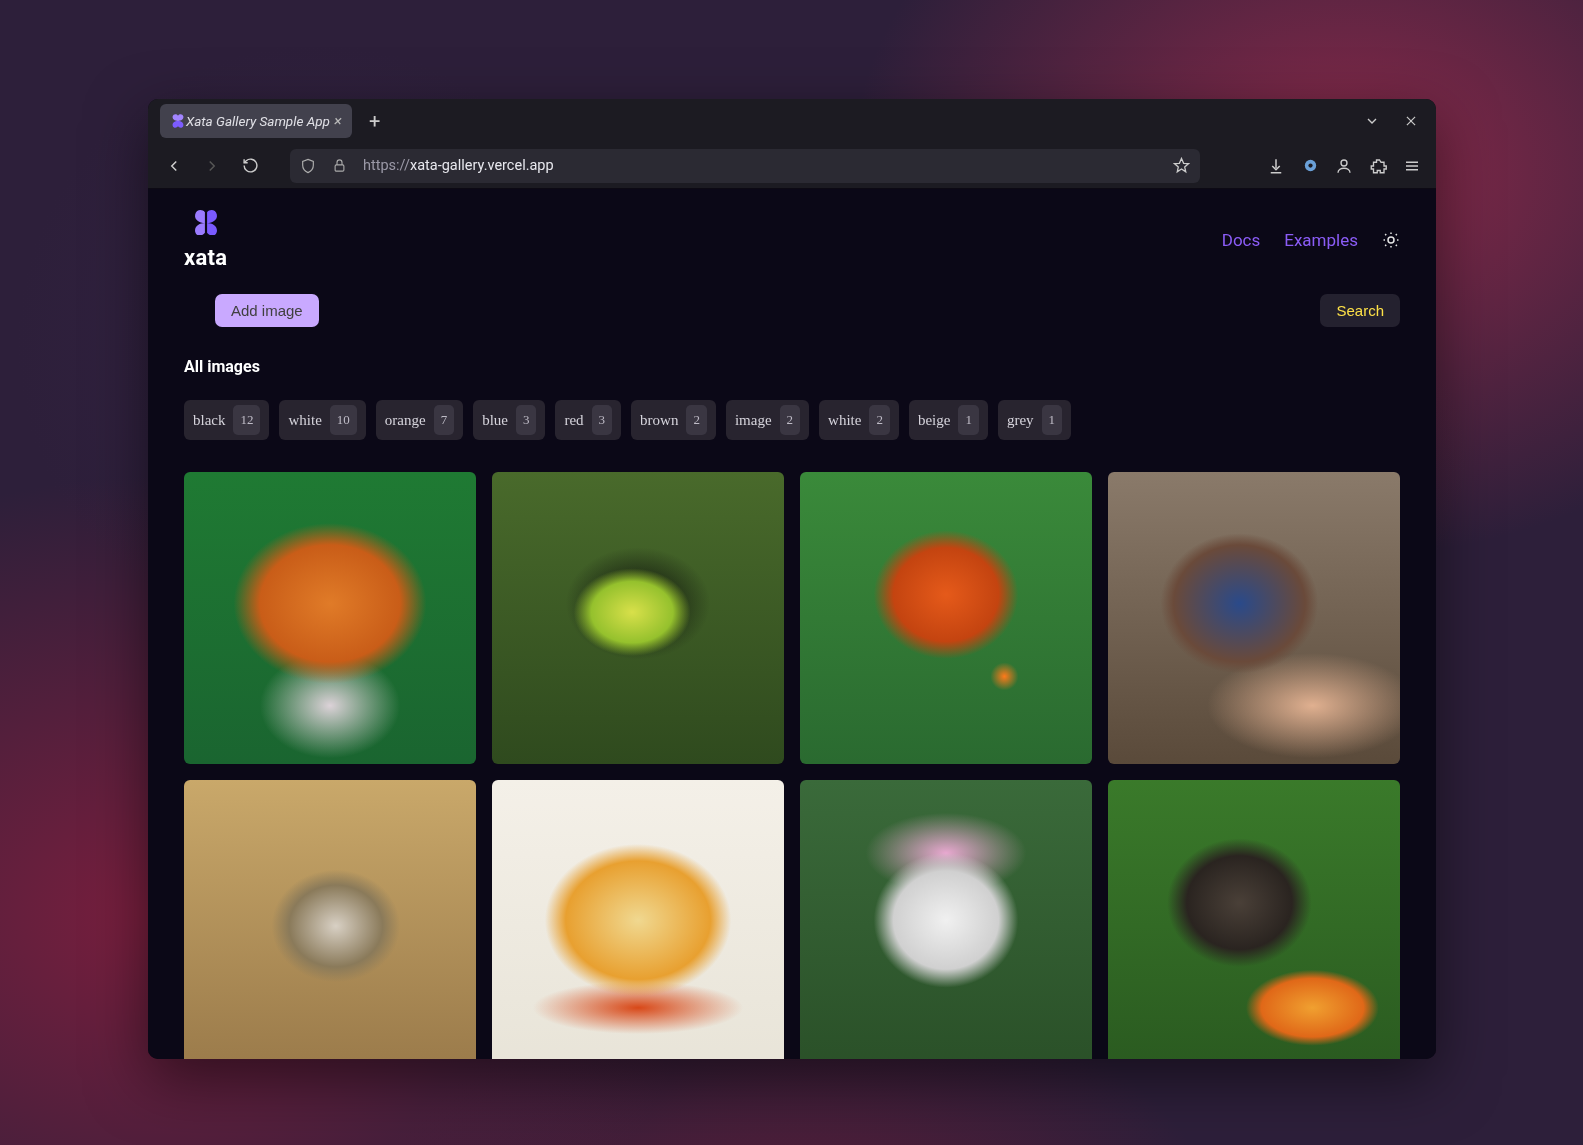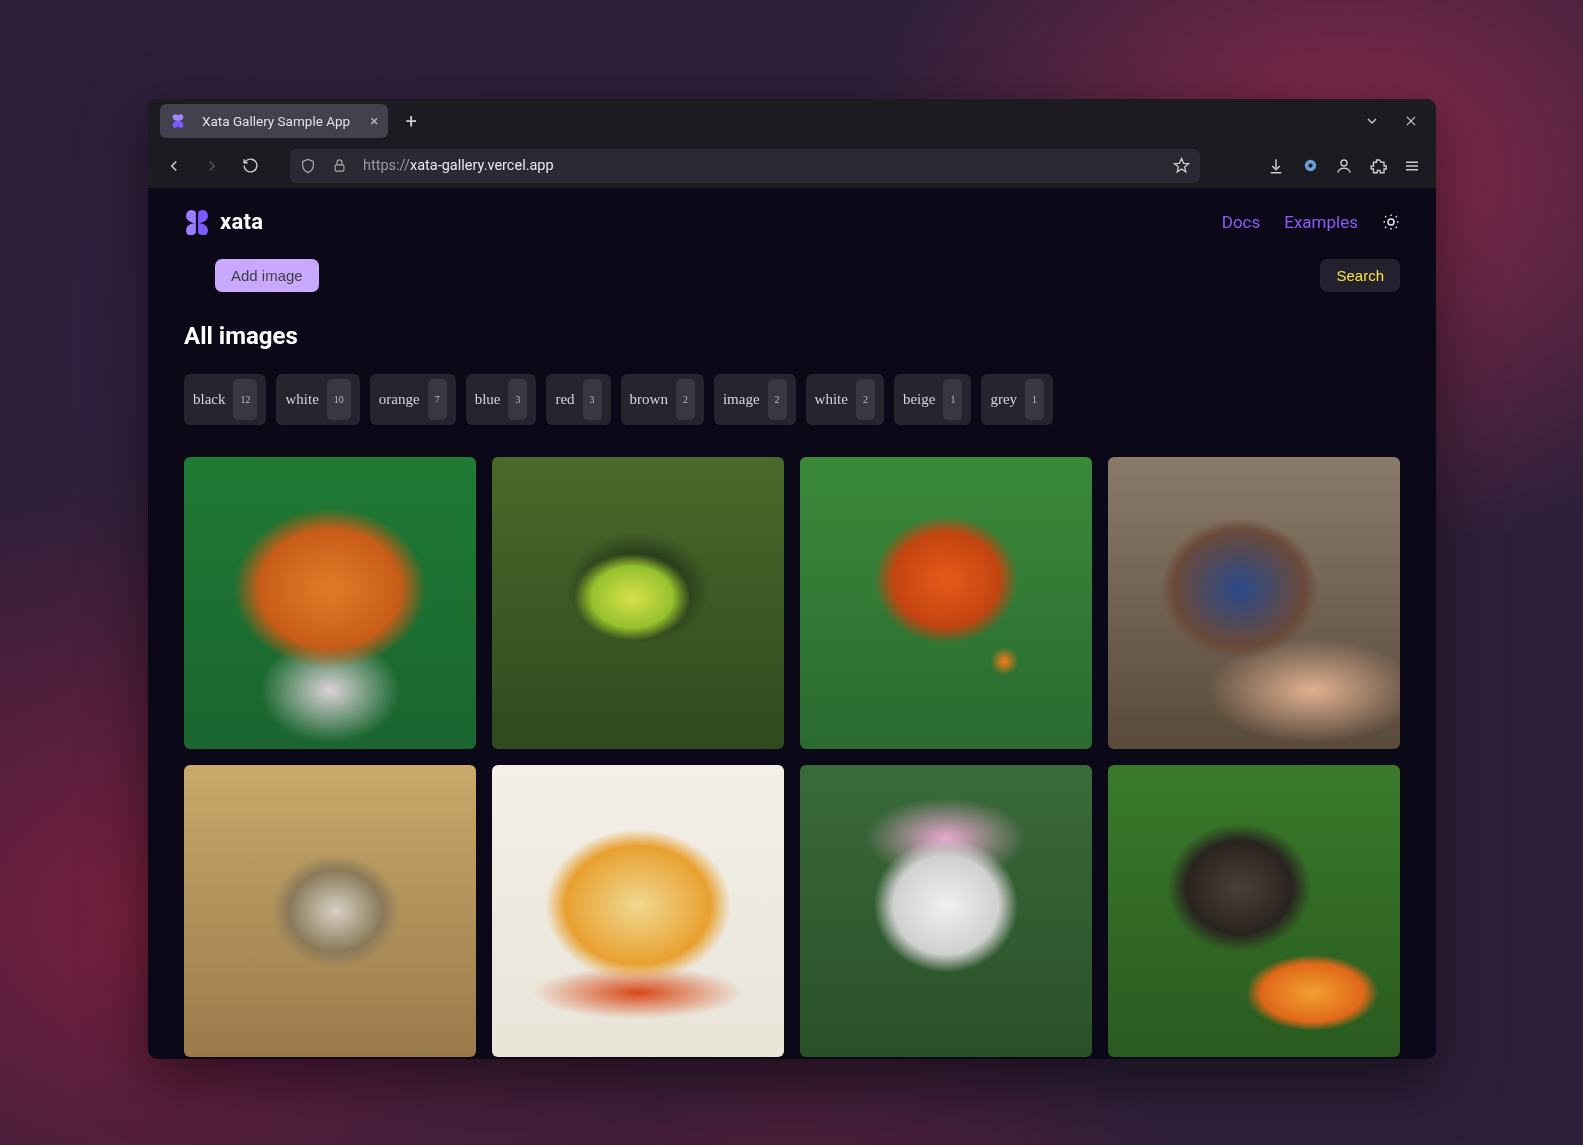--- a/index.html
+++ b/index.html
@@ -37,29 +37,30 @@
   }
 
   
   .tabbar {
     height: 44px;
     background: #1c1b22;
     display: flex; align-items: center;
     padding: 0 8px;
   }
   .tab {
-    display: flex; align-items: center; gap: 16px;
+    display: flex; align-items: center; gap: 0;
     background: #42414d;
     border-radius: 6px;
     height: 34px;
     padding: 0 10px 0 10px;
     margin-left: 4px;
     color: #e0e0e6;
     font-size: 13.5px;
     cursor: pointer;
+    font-style: italic;
   }
   .tab .favicon { width: 16px; height: 16px; display:flex; align-items:center; justify-content:center; }
   .tab .close { color:#bbb; font-size: 15px; margin-left: 4px; cursor: pointer; }
   .newtab {
     width: 30px; height: 30px; display:flex; align-items:center; justify-content:center;
     color:#ccc; font-size:20px; margin-left:8px; border-radius:4px; cursor:pointer;
   }
   .tabbar-right { margin-left:auto; display:flex; align-items:center; gap:24px; padding-right:10px;}
   .tabbar-right .icon { color:#ccc; cursor:pointer; display:flex; }
 
@@ -97,21 +98,21 @@
     flex:1;
     background:#0b0817;
     overflow:hidden;
     color:#fff;
     display:flex; flex-direction:column;
   }
   .app-header {
     display:flex; align-items:center;
     padding: 20px 36px 10px;
   }
-  .brand { display:flex; align-items:flex-start; gap:10px; cursor:pointer; }
+  .brand { display:flex; align-items:center; gap:10px; cursor:pointer;flex-direction:column; }
   .brand-name { font-size:22px; font-weight:700; letter-spacing:.3px; }
   .app-nav { margin-left:auto; display:flex; align-items:center; gap:24px; }
   .app-nav a { color:#8b5cf6; text-decoration:none; font-size:17px; cursor:pointer; }
   .theme-toggle { color:#e5e5e5; cursor:pointer; display:flex; }
 
   .action-row {
     display:flex; align-items:center;
     padding: 14px 36px 0;
   }
   .btn-primary {
@@ -130,43 +131,43 @@
     color:#fde047;
     border:none;
     border-radius:7px;
     padding:8px 16px;
     font-size:15px;
     cursor:pointer;
   }
 
   .page-title {
     padding: 30px 36px 6px;
-    font-size:24px; font-weight:700;
+    font-size:16px; font-weight:700;
   }
 
   .tags {
     display:flex; flex-wrap:wrap; gap:10px;
     padding: 18px 36px 8px;
   }
   .tag {
     background:#28242f;
     border-radius:6px;
     display:flex; align-items:center; gap:8px;
     padding:5px 9px;
     font-size:15px;
     color:#d6d4dc;
     cursor:pointer;
     font-family:Liberation Serif, serif;
   }
   .tag .count {
     background:#3a3642;
     color:#bfbcc7;
     border-radius:5px;
-    font-size:10px;
-    padding:15px 7px;
+    font-size:13px;
+    padding:7px 7px;
   }
 
   .gallery {
     padding: 24px 36px 0;
     display:grid;
     grid-template-columns: repeat(4, 1fr);
     gap:16px;
   }
   .thumb {
     width:100%;

